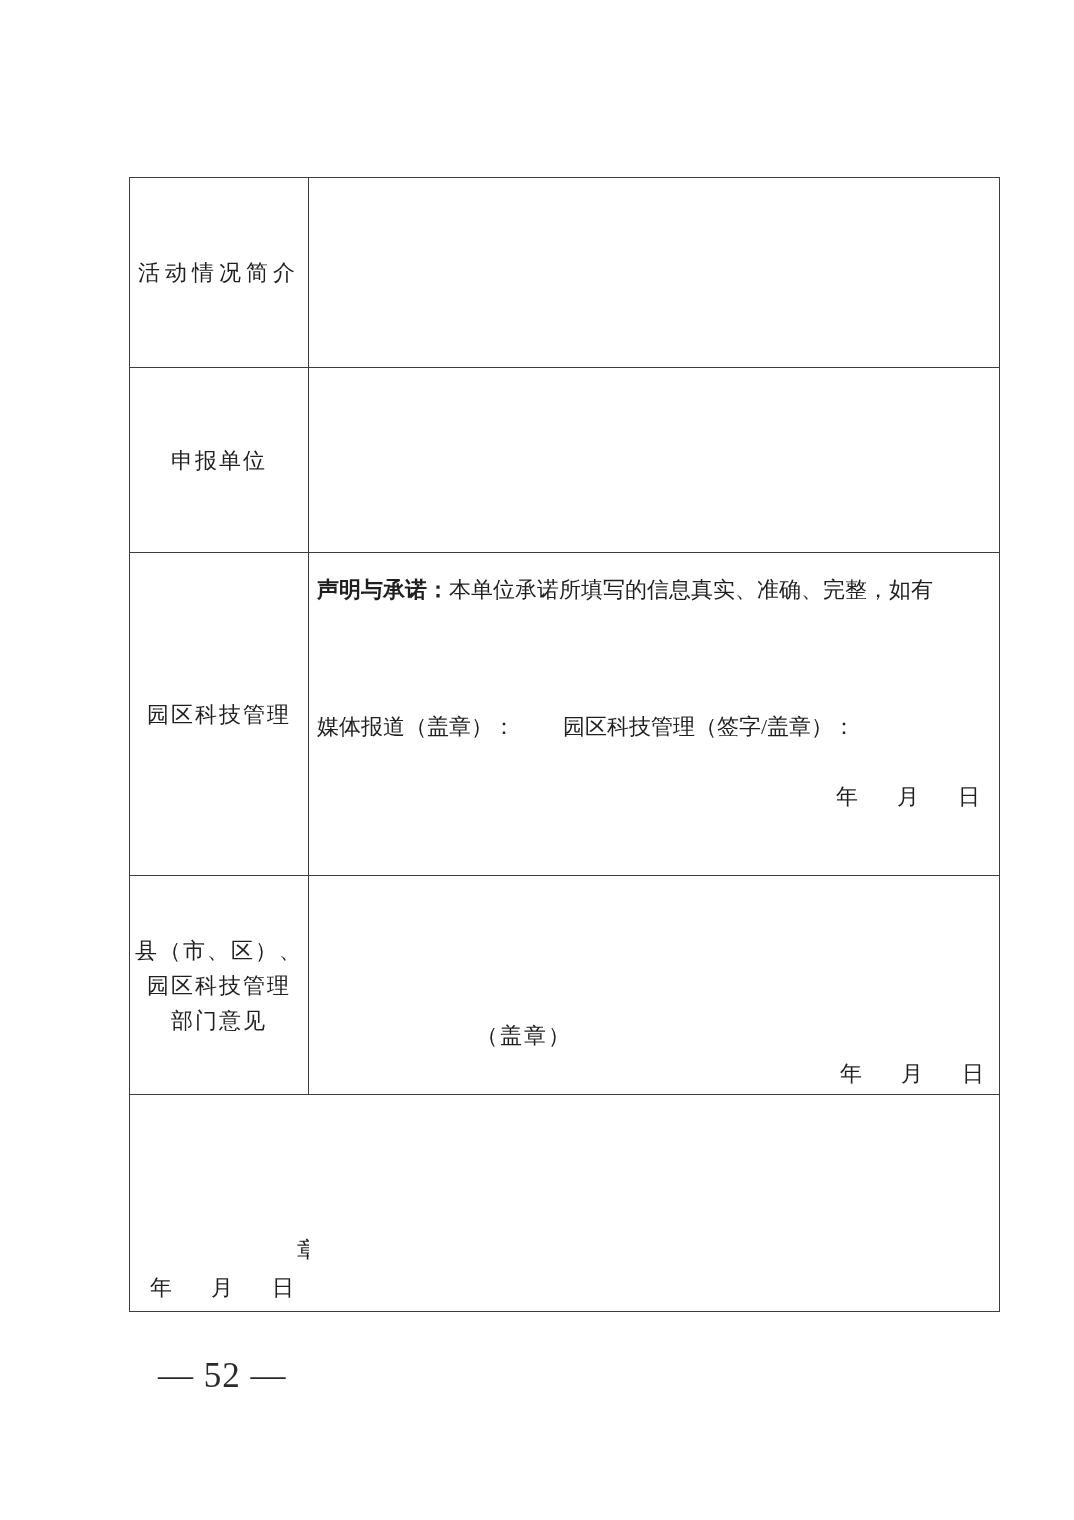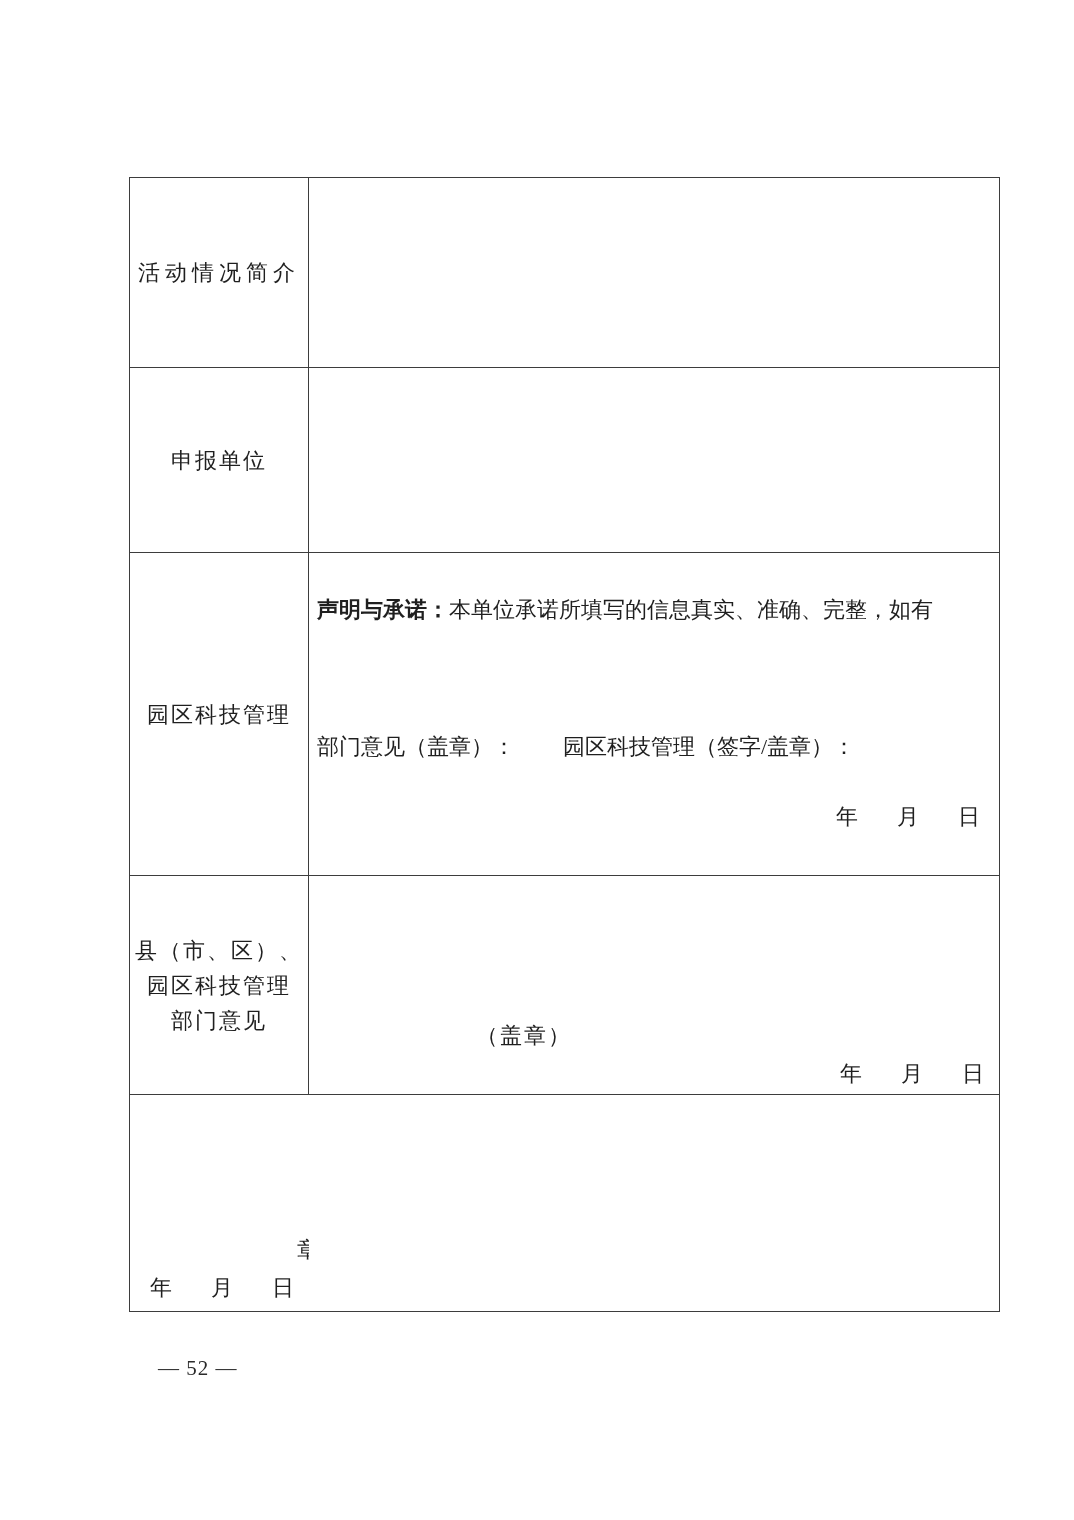--- a/index.html
+++ b/index.html
@@ -47,21 +47,21 @@
   }
   .label-cell.wide-space { letter-spacing: 5px; }
   
   .r3-content {
     display: flex;
     flex-direction: column;
     padding: 0 4px 0 8px;
     font-size: 22px;
   }
   .decl {
-    margin-top: 38px;
+    margin-top: 18px;
     line-height: 38px;
     font-family: Liberation Serif, serif;
   }
   .decl-line1 { white-space: nowrap; }
   .decl-bold { font-weight: bold; }
   .stamp-row {
     margin-top: 105px;
     display: flex;
     gap: 48px;
     line-height: 26px;
@@ -89,21 +89,21 @@
     letter-spacing: 2px;
   }
   .opinion-content .date-row { margin-top: 12px; }
   .opinion-content.r4 { padding-bottom: 7px; }
   .opinion-content.r5 { padding-bottom: 10px; }
   
   .page-number {
     position: absolute;
     left: 158px;
     top: 1356px;
-    font-size: 21px;
+    font-size: 35px;
     letter-spacing: 1px;
     color: #2a2a2a;
     white-space: pre;
   }
 </style>
 </head>
 <body>
 
 <div class="doc-table">
 
@@ -114,21 +114,21 @@
   <div class="cell col2"></div>
 
   <div class="cell label-cell">园区科技管理</div>
   <div class="cell col2 r3-content">
     <div class="decl">
       <div class="decl-line1">
         <span class="decl-bold">声明与承诺：</span><span>本单位承诺所填写的信息真实、准确、完整，如有</span>
       </div>
     </div>
     <div class="stamp-row">
-      <span>部门意见（盖章）：</span>
+      <span>媒体报道（盖章）：</span>
       <span>园区科技管理（签字/盖章）：</span>
     </div>
     <div class="date-row">
       <span>年</span>
       <span>月</span>
       <span>日</span>
     </div>
   </div>
 
   <div class="cell label-cell">县（市、区）、

